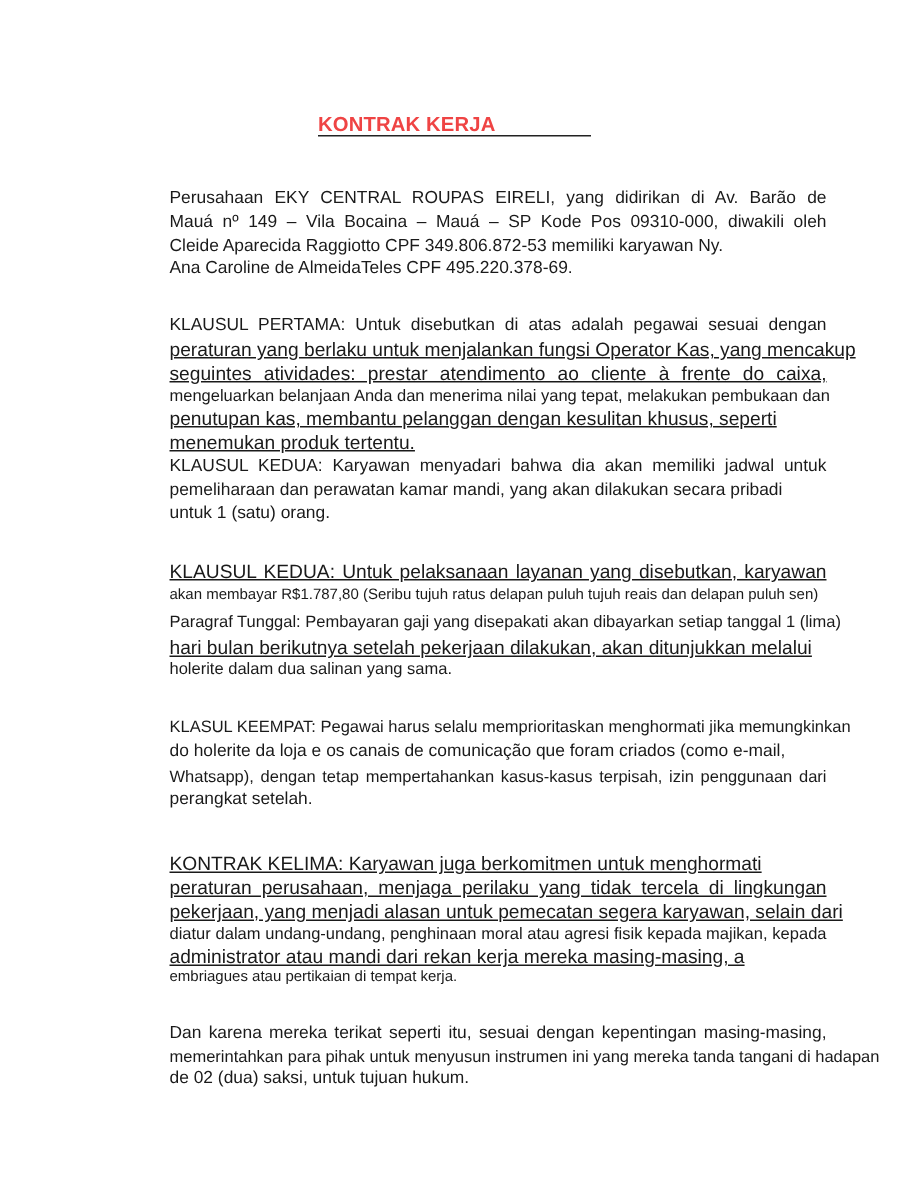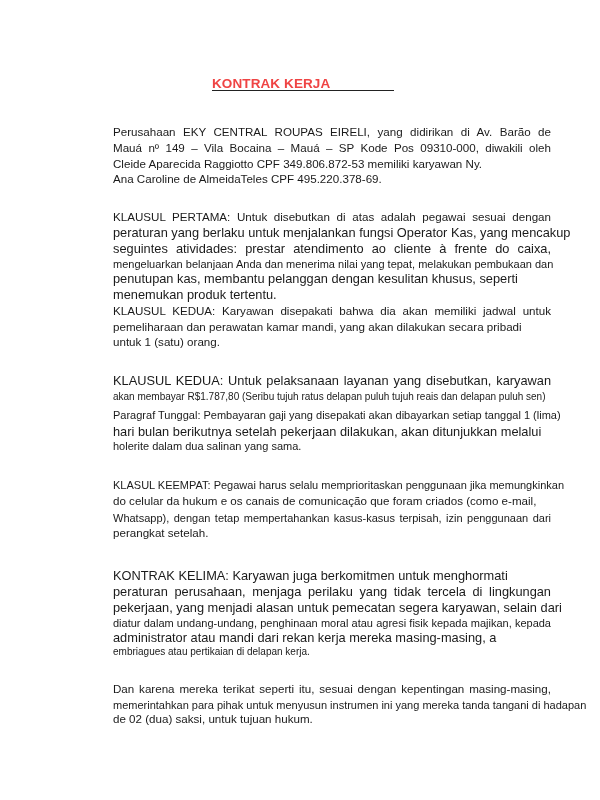--- a/index.html
+++ b/index.html
@@ -2,21 +2,21 @@
 <html><head>
 <meta charset="utf-8">
 <style>
   html, body { margin:0; padding:0; background:#ffffff; }
   body { width:600px; height:800px; position:relative; overflow:hidden; color:#1a1a1a; font-family:"Liberation Sans", sans-serif; }
   .title-wrap { position:absolute; left:212px; top:74px; width:182px; border-bottom:1.5px solid #222; height:16px; }
   .title { font-family:Liberation Sans, sans-serif; font-weight:bold; font-size:13.5px; letter-spacing:0.1px; color:#ef4444; white-space:nowrap; }
   .line { position:absolute; left:101px; white-space:nowrap;margin-left:12px; }
   .j { width:438px; text-align:justify; text-align-last:justify; }
   .s11 { font-size:11.6px; }
-  .s12 { font-size:12.8px; }
+  .s12 { font-size:12.8px;text-decoration:underline; }
   .s9 { font-size:11px; }
   .s7 { font-size:10px; }
 </style>
 </head>
 <body>
 
 <div>
   <div class="title-wrap">
     <span class="title">KONTRAK KERJA</span>
   </div>
@@ -31,50 +31,50 @@
   <div>
     <div class="line j s11" style="top:210px">KLAUSUL PERTAMA: Untuk disebutkan di atas adalah pegawai sesuai dengan</div>
     <div class="line j s12" style="top:225px">peraturan yang berlaku untuk menjalankan fungsi Operator Kas, yang mencakup</div>
     <div class="line j s12" style="top:241px">seguintes atividades: prestar atendimento ao cliente à frente do caixa,</div>
     <div class="line j s9" style="top:258px">mengeluarkan belanjaan Anda dan menerima nilai yang tepat, melakukan pembukaan dan</div>
     <div class="line s12" style="top:271px">penutupan kas, membantu pelanggan dengan kesulitan khusus, seperti</div>
     <div class="line s12" style="top:287px">menemukan produk tertentu.</div>
   </div>
 
   <div>
-    <div class="line j s11" style="top:304px">KLAUSUL KEDUA: Karyawan disepakati bahwa dia akan memiliki jadwal untuk</div>
+    <div class="line j s11" style="top:304px">KLAUSUL KEDUA: Karyawan menyadari bahwa dia akan memiliki jadwal untuk</div>
     <div class="line s11" style="top:320px">pemeliharaan dan perawatan kamar mandi, yang akan dilakukan secara pribadi</div>
     <div class="line s11" style="top:335px">untuk 1 (satu) orang.</div>
   </div>
 
   <div>
     <div class="line j s12" style="top:373px">KLAUSUL KEDUA: Untuk pelaksanaan layanan yang disebutkan, karyawan</div>
     <div class="line s7" style="top:391px">akan membayar R$1.787,80 (Seribu tujuh ratus delapan puluh tujuh reais dan delapan puluh sen)</div>
   </div>
 
   <div>
     <div class="line j s9" style="top:409px">Paragraf Tunggal: Pembayaran gaji yang disepakati akan dibayarkan setiap tanggal 1 (lima)</div>
     <div class="line s12" style="top:424px">hari bulan berikutnya setelah pekerjaan dilakukan, akan ditunjukkan melalui</div>
     <div class="line s9" style="top:440px">holerite dalam dua salinan yang sama.</div>
   </div>
 
   <div>
-    <div class="line j s9" style="top:479px">KLASUL KEEMPAT: Pegawai harus selalu memprioritaskan penggunaan jika memungkinkan</div>
-    <div class="line s11" style="top:494px">do celular da hukum e os canais de comunicação que foram criados (como e-mail,</div>
+    <div class="line j s9" style="top:479px">KLASUL KEEMPAT: Pegawai harus selalu memprioritaskan menghormati jika memungkinkan</div>
+    <div class="line s11" style="top:494px">do holerite da loja e os canais de comunicação que foram criados (como e-mail,</div>
     <div class="line j s9" style="top:512px">Whatsapp), dengan tetap mempertahankan kasus-kasus terpisah, izin penggunaan dari</div>
     <div class="line s11" style="top:526px">perangkat setelah.</div>
   </div>
 
   <div>
     <div class="line s12" style="top:568px">KONTRAK KELIMA: Karyawan juga berkomitmen untuk menghormati</div>
     <div class="line j s12" style="top:584px">peraturan perusahaan, menjaga perilaku yang tidak tercela di lingkungan</div>
     <div class="line j s12" style="top:600px">pekerjaan, yang menjadi alasan untuk pemecatan segera karyawan, selain dari</div>
     <div class="line j s9" style="top:617px">diatur dalam undang-undang, penghinaan moral atau agresi fisik kepada majikan, kepada</div>
     <div class="line s12" style="top:630px">administrator atau mandi dari rekan kerja mereka masing-masing, a</div>
-    <div class="line s7" style="top:646px">embriagues atau pertikaian di delapan kerja.</div>
+    <div class="line s7" style="top:646px">embriagues atau pertikaian di tempat kerja.</div>
   </div>
 
   <div>
     <div class="line j s11" style="top:682px">Dan karena mereka terikat seperti itu, sesuai dengan kepentingan masing-masing,</div>
     <div class="line j s9" style="top:699px">memerintahkan para pihak untuk menyusun instrumen ini yang mereka tanda tangani di hadapan</div>
     <div class="line s11" style="top:712px">de 02 (dua) saksi, untuk tujuan hukum.</div>
   </div>
 </div>
 
 </body></html>

